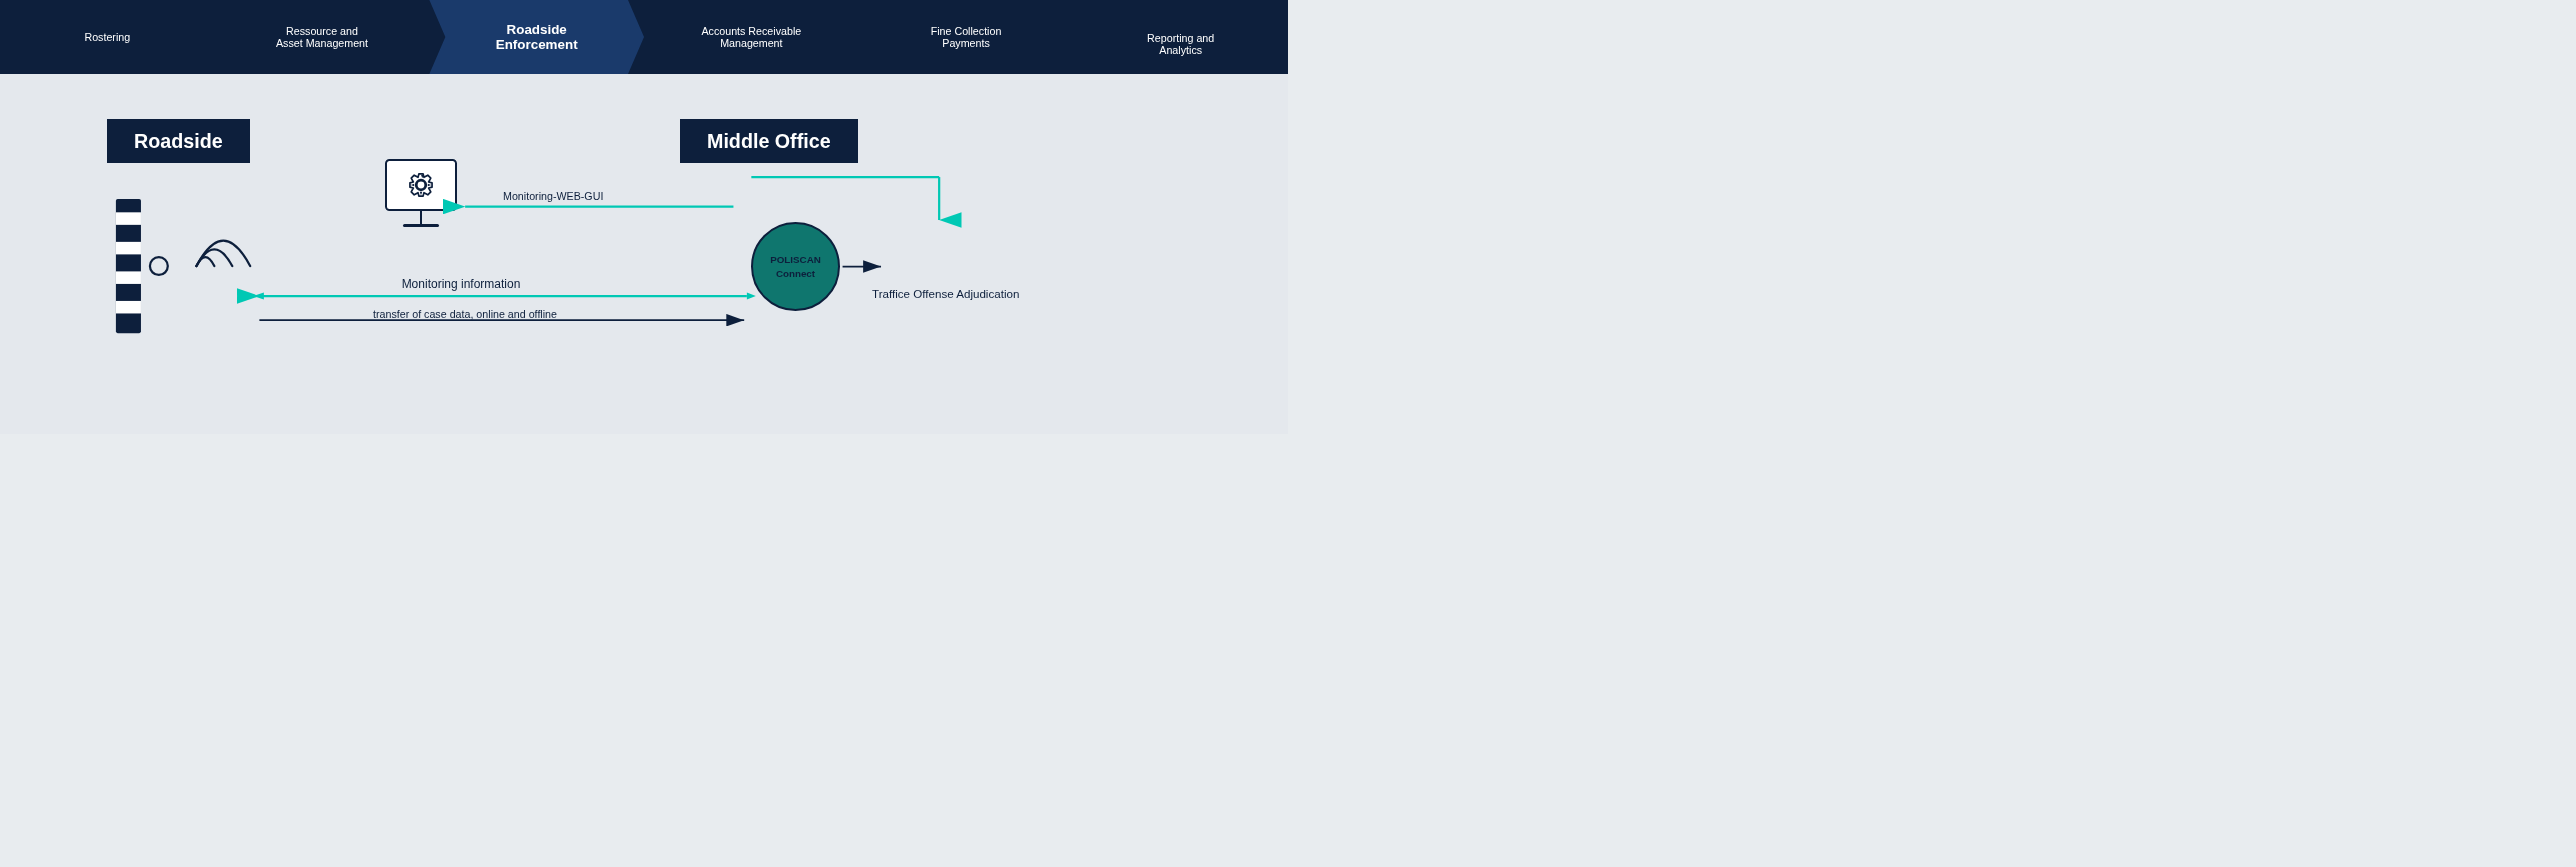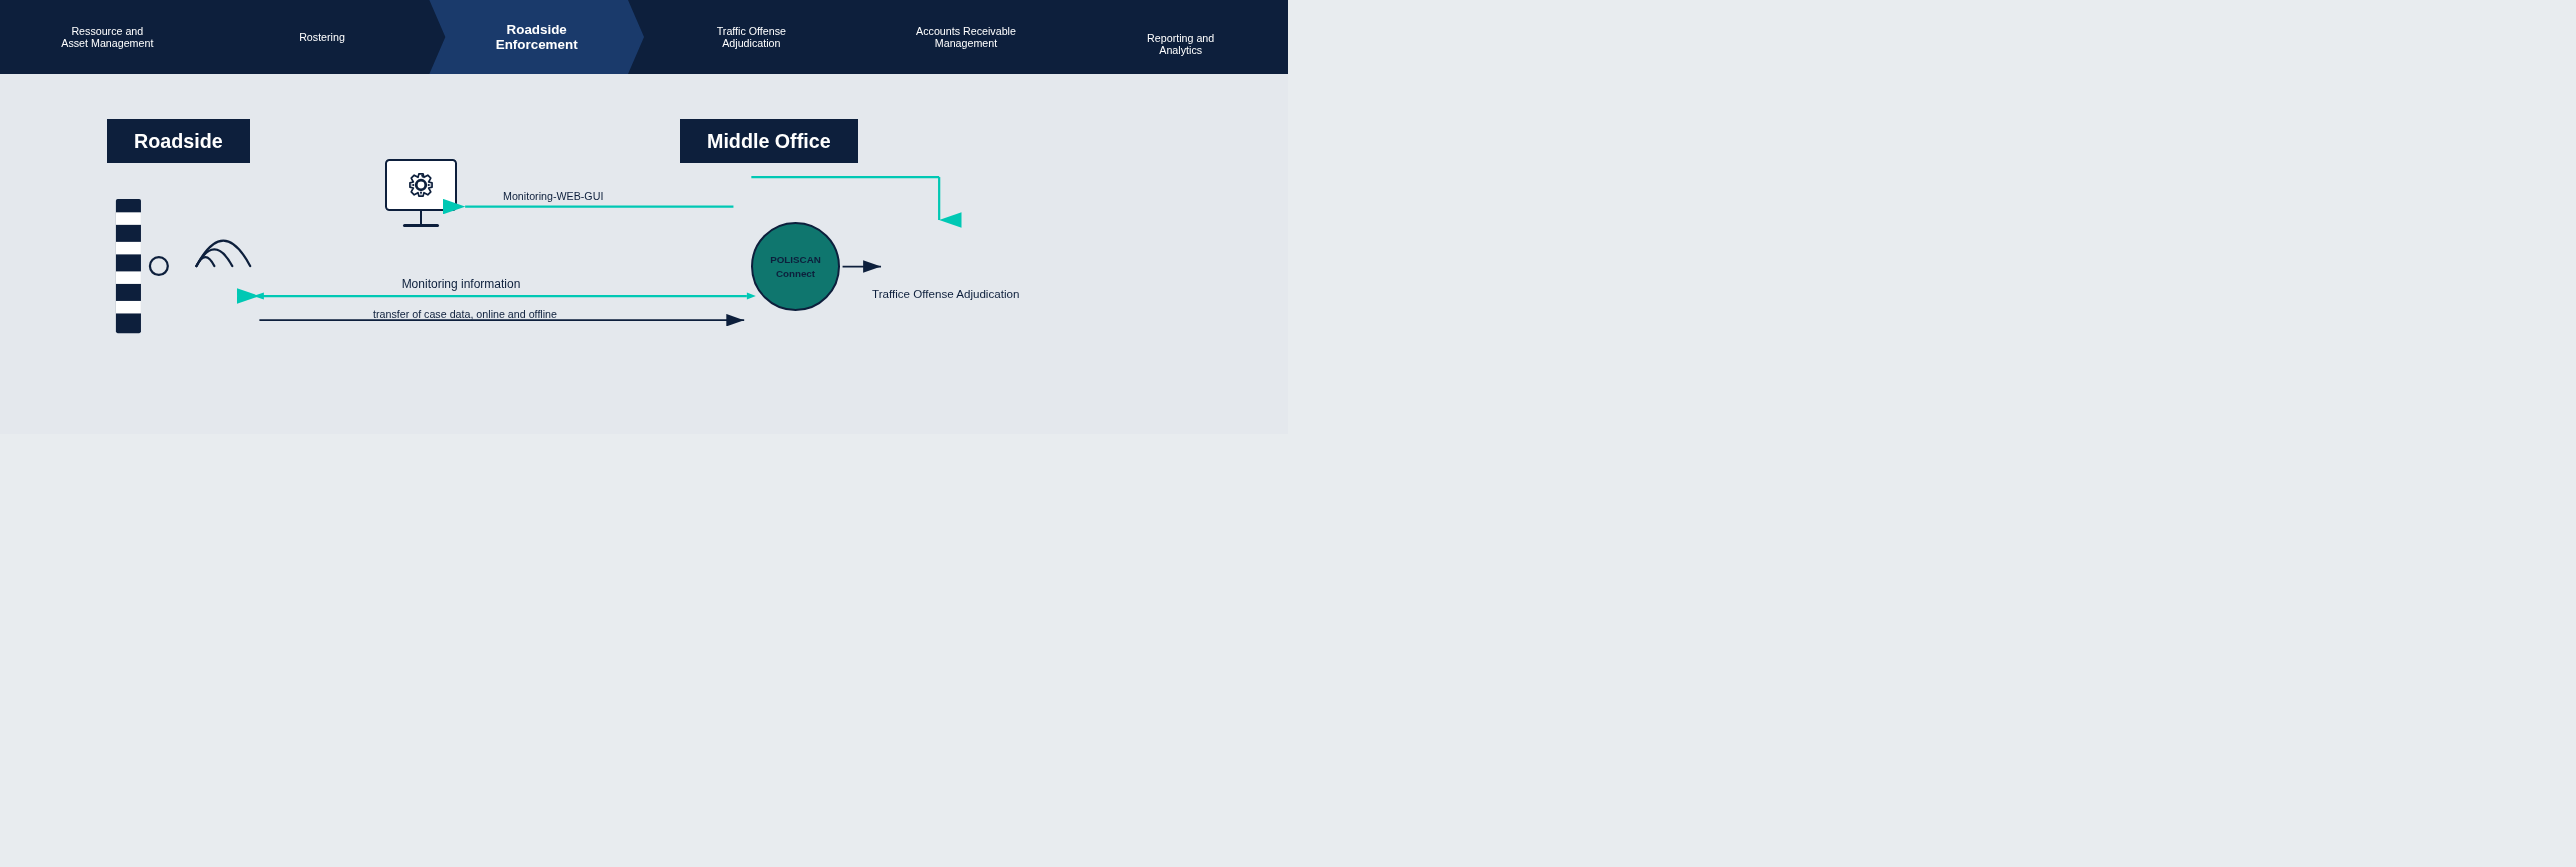--- a/index.html
+++ b/index.html
@@ -188,37 +188,37 @@
       color: #0d1f3c;
       text-align: center;
       width: 224px;
     }
   </style>
 </head>
 <body>
 
 <div class="nav-bar">
   <div class="nav-item">
+    <span style="font-size:10.7px;">Rostering</span>
+  </div>
+  <div class="nav-item">
     <span style="white-space:pre-line; font-size:10.7px;">Ressource and
 Asset Management</span>
-  </div>
-  <div class="nav-item">
-    <span style="font-size:10.7px;">Rostering</span>
   </div>
   <div class="nav-item active">
     <span style="white-space:pre-line; font-size:13.4px; font-weight:bold;">Roadside
 Enforcement</span>
   </div>
   <div class="nav-item">
-    <span style="white-space:pre-line; font-size:10.7px;">Traffic Offense
-Adjudication</span>
-  </div>
-  <div class="nav-item">
     <span style="white-space:pre-line; font-size:10.7px;">Accounts Receivable
 Management</span>
+  </div>
+  <div class="nav-item">
+    <span style="white-space:pre-line; font-size:10.7px;">Fine Collection
+Payments</span>
   </div>
   <div class="nav-item" style="clip-path: polygon(0 0, 100% 0, 100% 100%, 0 100%, 16px 50%); margin-top: 14px;">
     <span style="white-space:pre-line; font-size:10.7px;">Reporting and
 Analytics</span>
   </div>
 </div>
 
 <div class="main-content">
 
   <div class="section-header roadside-header">

